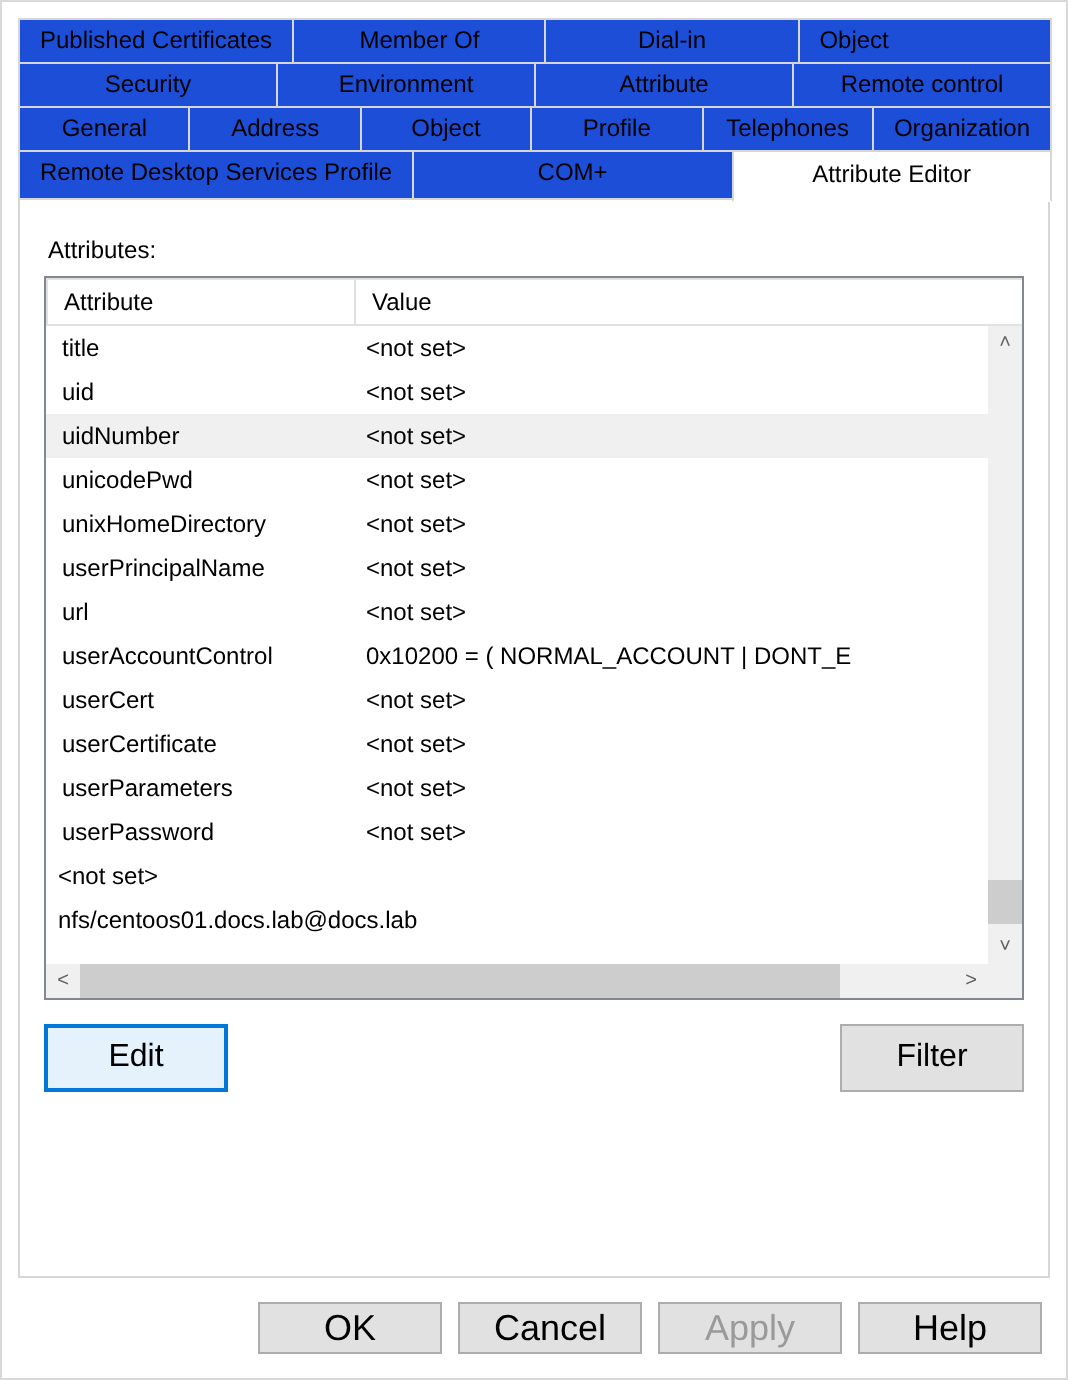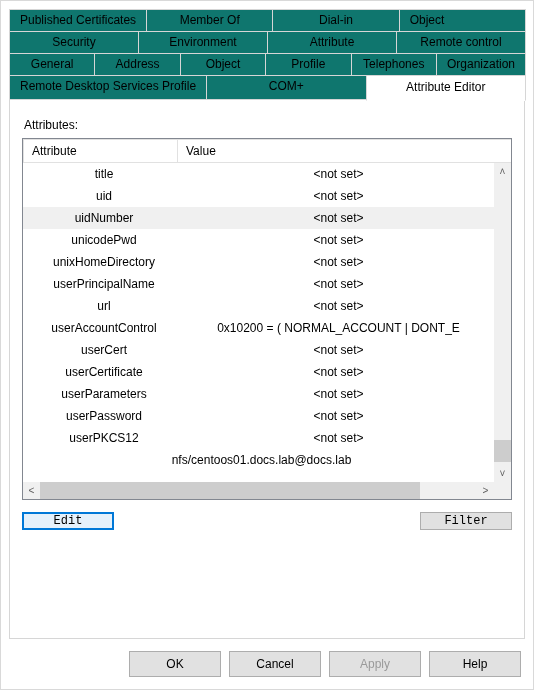--- a/index.html
+++ b/index.html
@@ -32,21 +32,21 @@
   .tabs {
     user-select: none;
   }
   .tab-row {
     display: flex;
     flex-wrap: nowrap;
   }
   .tab {
     border: 1px solid #d6d6d6;
     border-bottom: none;
-    background: #0f766e;
+    background: #1d4ed8;
     padding: 2px 10px 3px 10px;
     margin-right: -1px;
     font-size: 12px;
     line-height: 16px;
     color: #000;
     position: relative;
     white-space: nowrap;
     cursor: default;
   }
   .tab-row + .tab-row .tab {
@@ -113,21 +113,20 @@
   .lb-rows {
     position: absolute;
     left: 0; right: 17px; top: 0; bottom: 17px;
     overflow: hidden;
   }
   .row {
     display: flex;
     height: 22px;
     align-items: center;
     white-space: nowrap;
-    text-align: center;
   }
   .row.sel { background: #f0f0f0; }
   .cell-attr {
     width: 154px;
     padding-left: 8px;
     box-sizing: border-box;
     overflow: hidden;
   }
   .cell-val {
     flex: 1;
@@ -197,44 +196,44 @@
     font-size: 10px;
     line-height: 1;
   }
   
   .list-buttons {
     display: flex;
     justify-content: space-between;
     margin-top: 12px;
   }
   button.win {
-    font-family: Liberation Mono, monospace;
-    font-size: 12px;
+    font-family: Liberation Sans, sans-serif;
+    font-size: 16px;
     background: #e1e1e1;
     border: 1px solid #adadad;
     padding: 0;
-    height: 18px;
+    height: 34px;
     width: 92px;
     cursor: default;
   }
   button.win.edit {
     border: 2px solid #0078d7;
     background: #e5f1fb;
   }
   
   .dialog-buttons {
     display: flex;
     justify-content: flex-end;
     gap: 8px;
     padding: 12px 12px 12px 12px;
     border-top: 0;
   }
   button.dlg {
     font-family: inherit;
-    font-size: 12px;
+    font-size: 18px;
     background: #e1e1e1;
     border: 1px solid #adadad;
     padding: 0;
     height: 26px;
     width: 92px;
     cursor: default;
   }
   button.dlg.disabled {
     color: #9a9a9a;
   }
@@ -327,21 +326,20 @@
                 </div>
                 <div class="row">
                   <div class="cell-attr">userParameters</div>
                   <div class="cell-val">&lt;not set&gt;</div>
                 </div>
                 <div class="row">
                   <div class="cell-attr">userPassword</div>
                   <div class="cell-val">&lt;not set&gt;</div>
                 </div>
                 <div class="row">
-                  <div class="cell-attr">userPKCS12</div>
                   <div class="cell-val">&lt;not set&gt;</div>
                 </div>
                 <div class="row">
                   <div class="cell-val">nfs/centoos01.docs.lab@docs.lab</div>
                 </div>
               </div>
 
             <div class="vscroll">
               <div class="sbtn">
                   <span class="arrow">˄</span>

